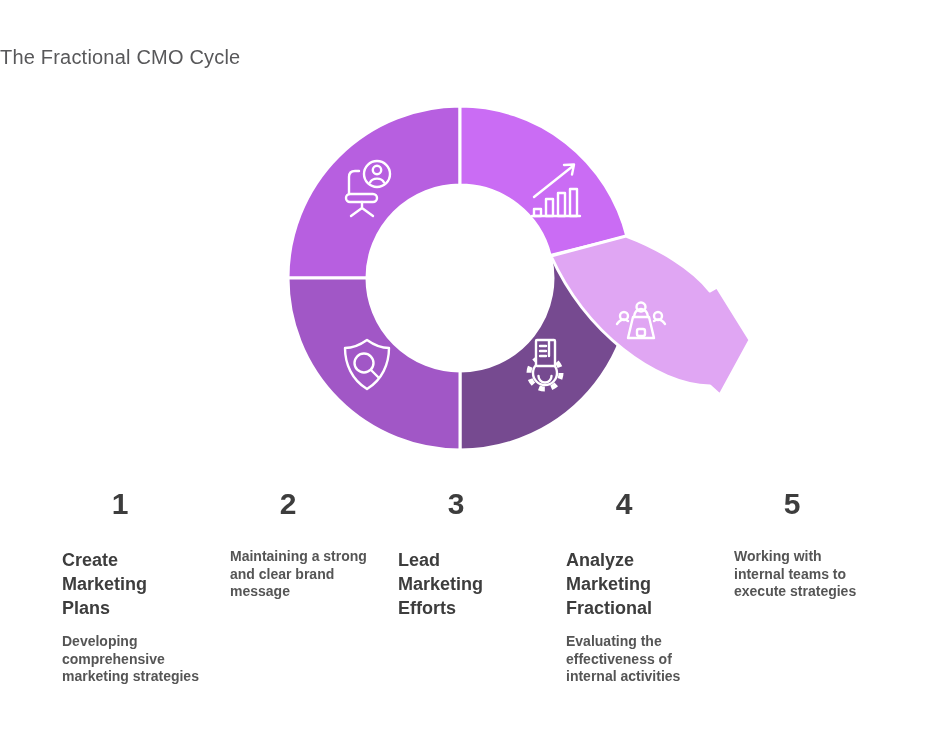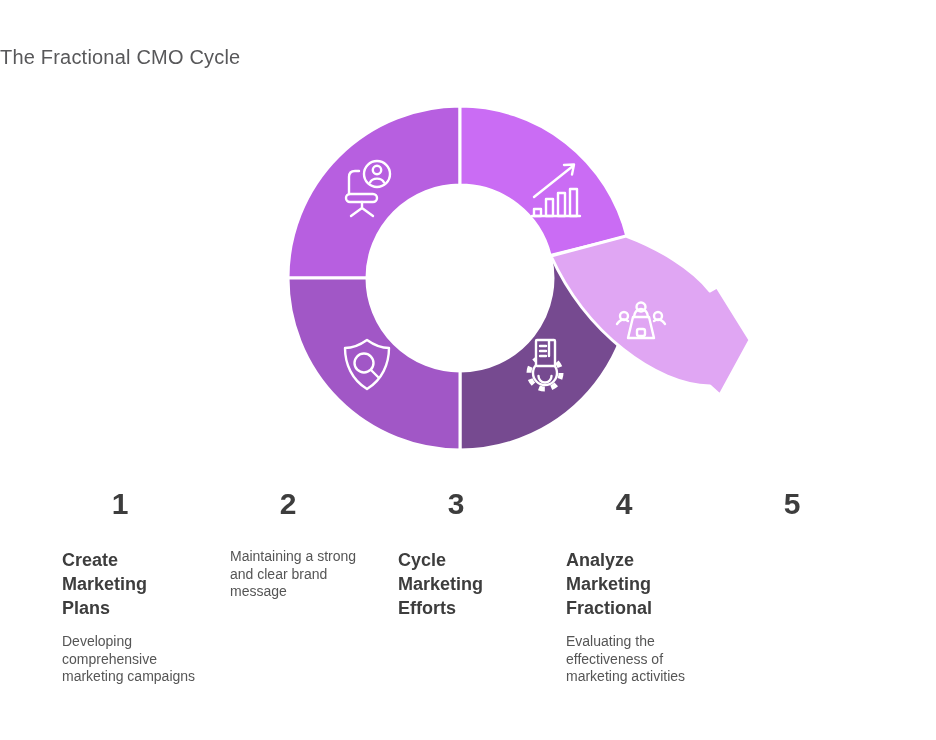--- a/index.html
+++ b/index.html
@@ -35,21 +35,21 @@
     margin:0 0 27px 0;
   }
   .step-title{
     margin:0 0 13px 0;
     font-size:18px;line-height:24px;font-weight:700;
     color:var(--heading-text,#3d3d3d);
     white-space:pre-line;
   }
   .step-desc{
     margin:0;
-    font-size:14px;line-height:17.6px;font-weight:400;
+    font-size:14px;line-height:17.6px;font-weight:700;
     color:var(--body-text,#555);
     white-space:pre-line;
   }
 </style>
 </head>
 <body>
 
 <div class="canvas">
 
   <h1 class="title">The Fractional CMO Cycle</h1>
@@ -115,45 +115,48 @@
 
   <div class="steps">
 
     <div class="step">
       <div class="step-number">1</div>
       <h3 class="step-title">Create
 Marketing
 Plans</h3>
       <p class="step-desc">Developing
 comprehensive
-marketing campaigns</p>
+marketing strategies</p>
     </div>
 
     <div class="step">
       <div class="step-number">2</div>
       <p class="step-desc">Maintaining a strong
 and clear brand
 message</p>
     </div>
 
     <div class="step">
       <div class="step-number">3</div>
-      <h3 class="step-title">Cycle
+      <h3 class="step-title">Lead
 Marketing
 Efforts</h3>
     </div>
 
     <div class="step">
       <div class="step-number">4</div>
       <h3 class="step-title">Analyze
 Marketing
 Fractional</h3>
       <p class="step-desc">Evaluating the
 effectiveness of
-marketing activities</p>
+internal activities</p>
     </div>
 
     <div class="step">
       <div class="step-number">5</div>
+      <p class="step-desc">Working with
+internal teams to
+execute strategies</p>
     </div>
 
   </div>
 </div>
 
 </body></html>

